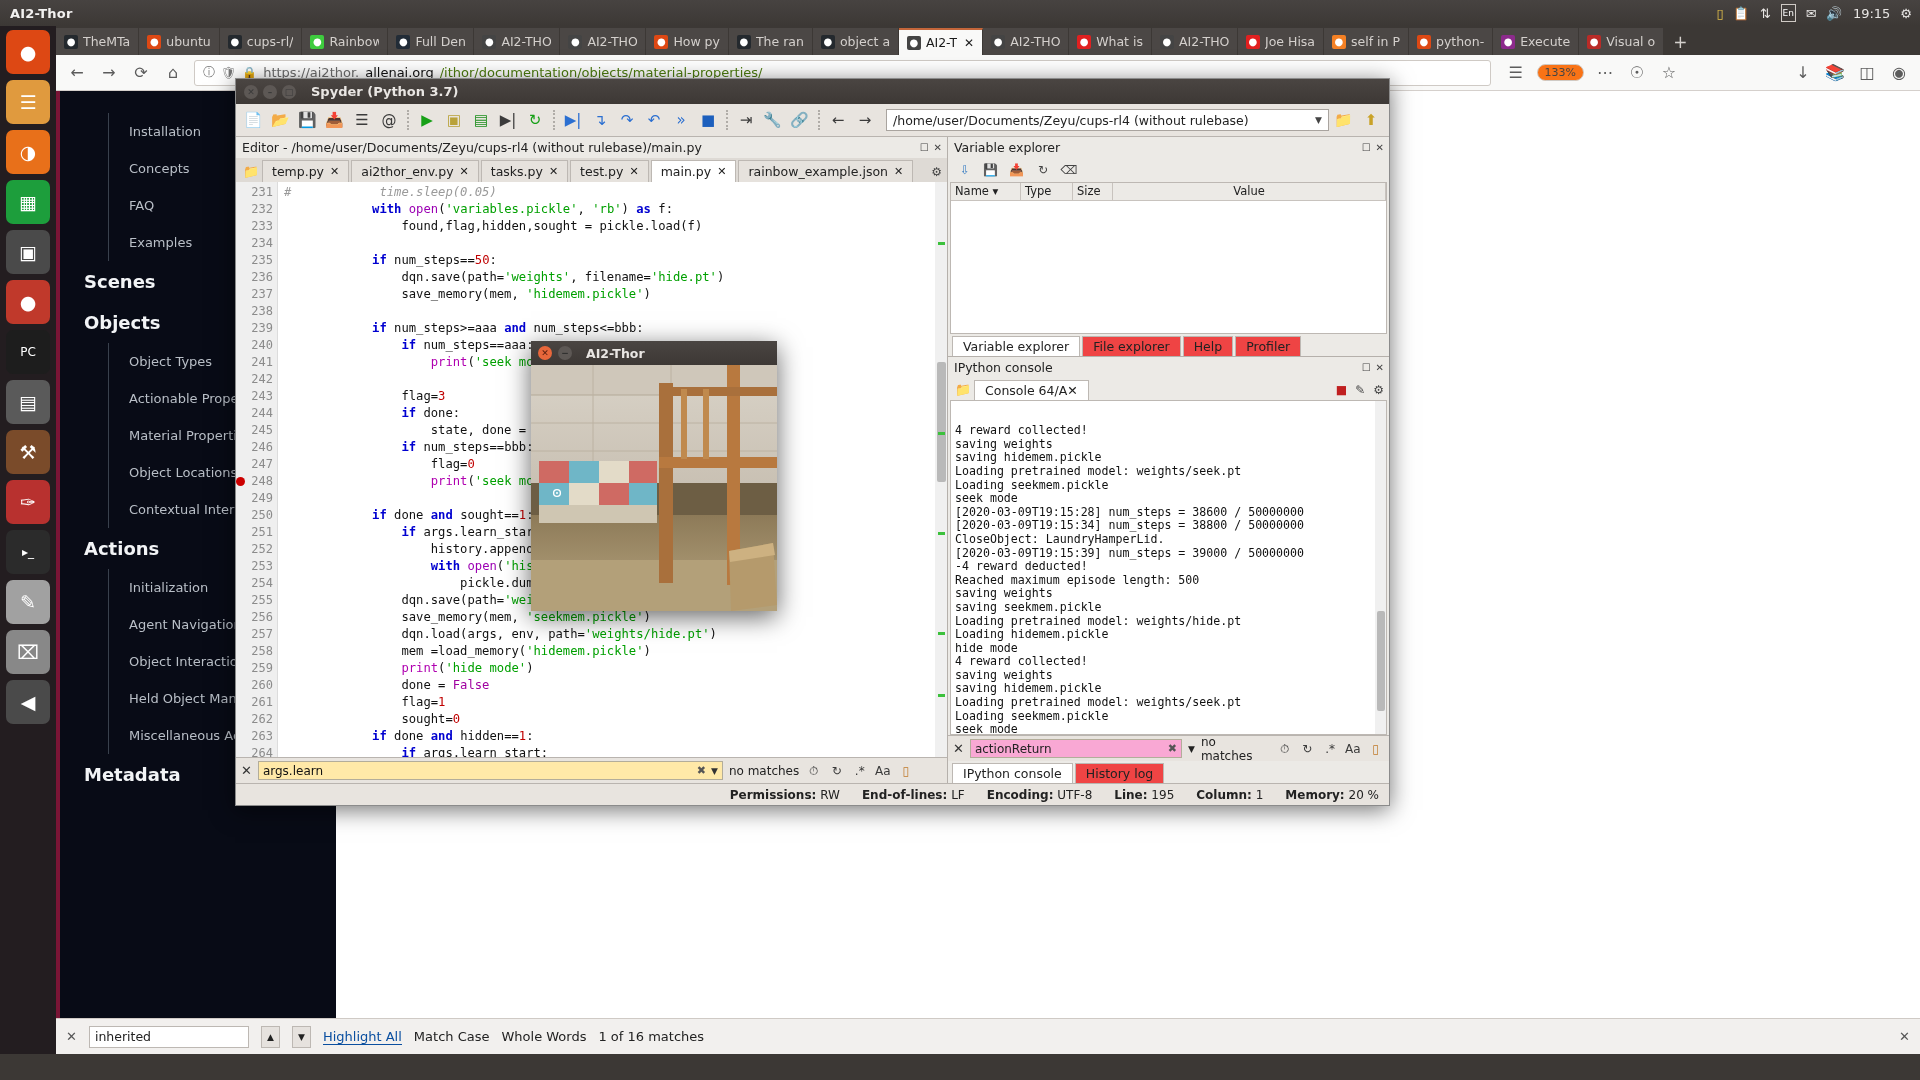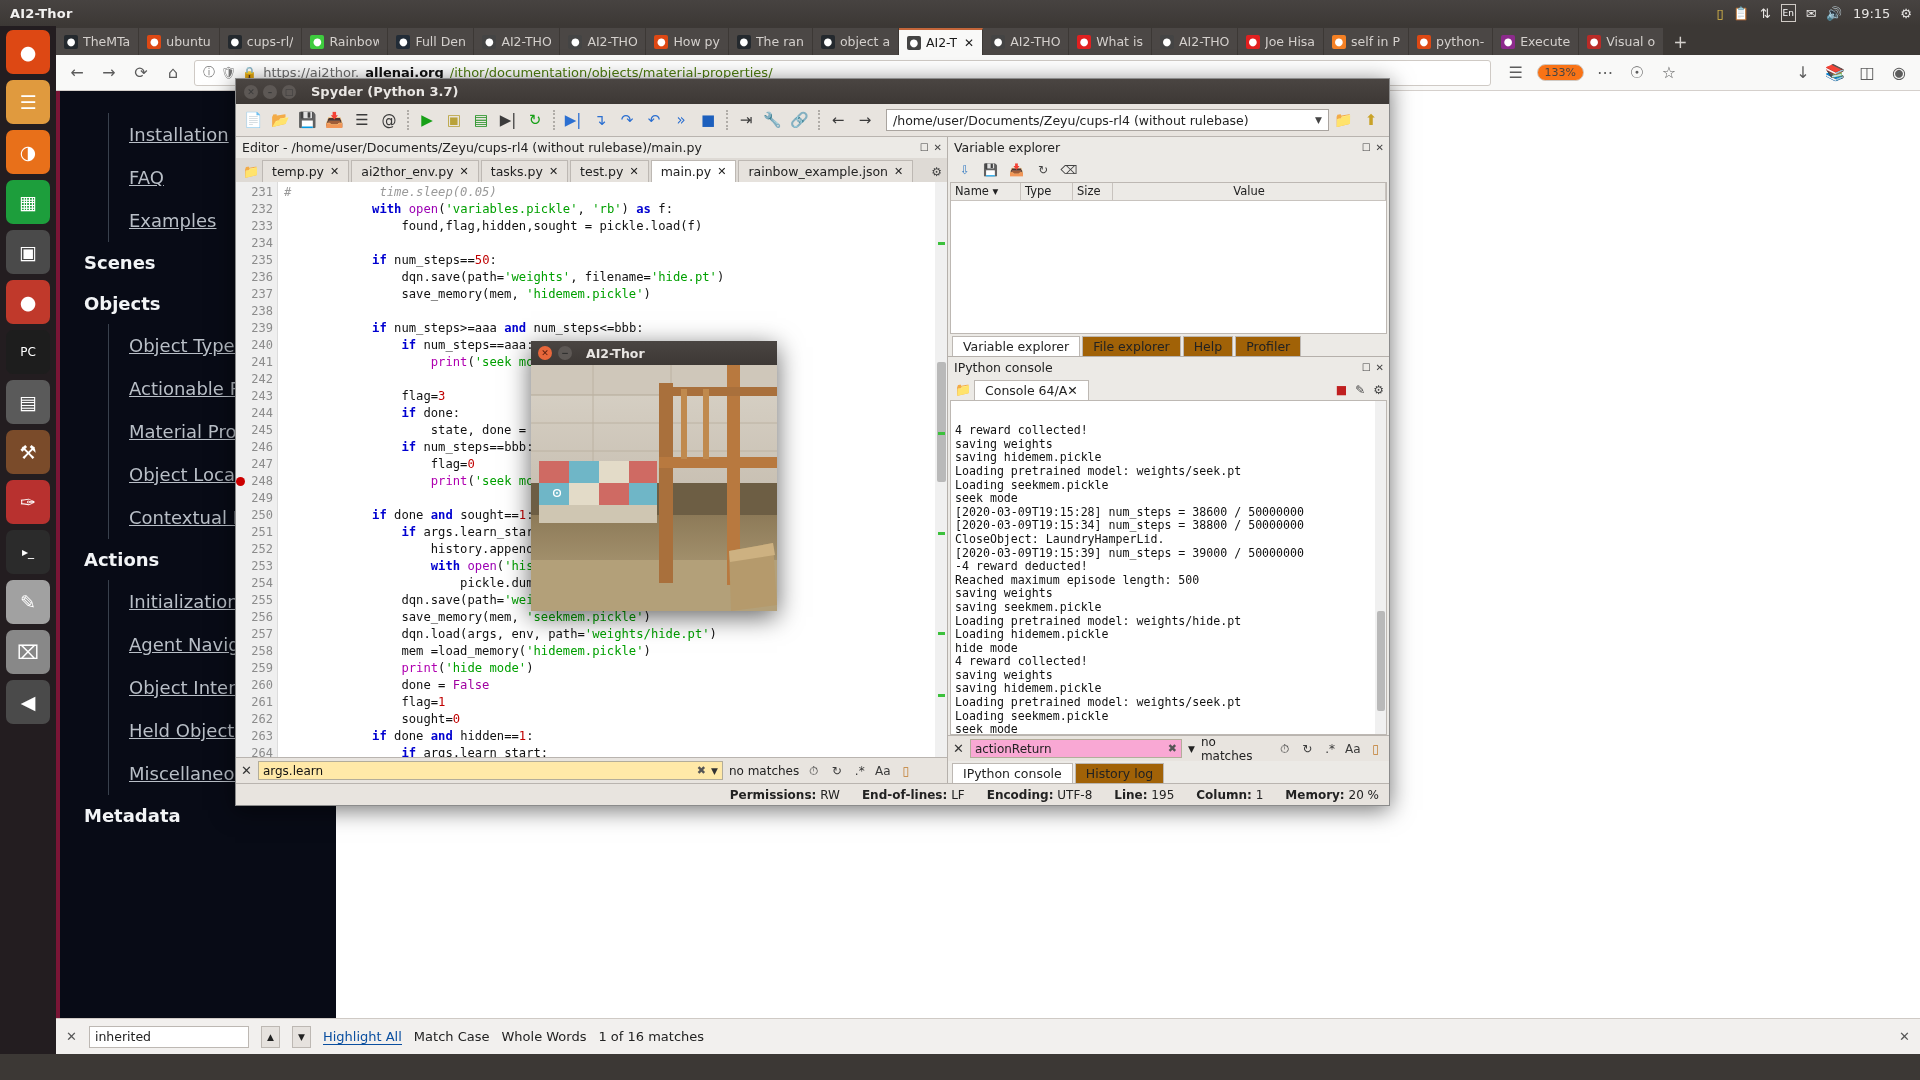--- a/index.html
+++ b/index.html
@@ -57,31 +57,31 @@
     gap: 10px; padding: 0 10px; border-bottom: 1px solid #d5d0cc;
   }
   .nav-btn { width: 22px; height: 22px; display: flex; align-items: center; justify-content: center;
              color: #5c5c5c; font-size: 16px; }
   #urlbar {
     flex: 1; height: 26px; background: #fff; border: 1px solid #cfcac5; border-radius: 3px;
     display: flex; align-items: center; gap: 6px; padding: 0 8px; font-size: 13px; color: #6c6c6c;
     margin-right: 4px;
   }
   #urlbar .lock { color: #2aa52a; font-size: 12px; }
-  .url-strong { color: #111; font-weight: bold; }
+  .url-strong { color: #111; font-weight: normal; }
   .url-dim { color: #4d7c0f; }
   #zoomchip { border: 1px solid #cfcac5; border-radius: 10px; font-size: 11px; padding: 1px 7px; color: #444; background:#f97316;}
   #ff-content { flex: 1; background: #050a14; position: relative; overflow: hidden; display:flex;}
   #doc-sidebar {
     width: 280px; background: #080b16; color: #cfd2d6; padding: 22px 0 0 0;
     border-left: 4px solid #7a1536; position: relative;
   }
   .nav-group { font-size: 18px; font-weight: bold; color: #f2f4f6; padding: 10px 0 10px 24px; }
   .nav-sub { border-left: 1px solid #39414d; margin-left: 48px; }
-  .nav-item { font-size: 18px; color: #b9bfc7; padding: 11px 0 11px 20px; white-space: nowrap; text-decoration: underline; }
+  .nav-item { font-size: 13px; color: #b9bfc7; padding: 11px 0 11px 20px; white-space: nowrap; }
   #doc-body { flex:1; background: #ffffff; position: relative; color:#222; padding: 40px 60px;}
   .doc-right-txt { position:absolute; font-size: 15px; color:#333; white-space:nowrap;}
   
   #spyder {
     position: absolute; left: 235px; top: 78px; width: 1155px; height: 728px;
     background: #d6d2cd; border: 1px solid #8b8b8b;
     display: flex; flex-direction: column; box-shadow: 0 4px 22px rgba(0,0,0,.55);
     font-family: "DejaVu Sans", "Liberation Sans", sans-serif;
   }
   #sp-titlebar {
@@ -148,21 +148,21 @@
   #right-col { flex: 1; display: flex; flex-direction: column; min-width:0; background:#eceae6;}
   #var-pane { height: 220px; display:flex; flex-direction:column; border-bottom:1px solid #b5b0ab;}
   #var-toolbar { height:24px; display:flex; align-items:center; gap:8px; padding:0 8px; background:#eceae6;}
   .vt { width:18px;height:18px;display:flex;align-items:center;justify-content:center;font-size:12px;color:#444;}
   #var-table { flex:1; background:#fff; border:1px solid #bdb8b3; margin: 0 2px; display:flex; flex-direction:column;}
   #var-head { height:18px; display:flex; background:#eceae6; border-bottom:1px solid #c8c3be; font-size:11.5px; color:#222;}
   #var-head div { border-right:1px solid #c8c3be; padding:1px 4px; white-space:nowrap;}
   #var-body { flex:1; background:#fff;}
   .tabstrip { height:22px; display:flex; align-items:flex-end; padding-left:4px; background:#eceae6;}
   .stab { height:20px; display:flex;align-items:center; padding:0 10px; font-size:12.5px; color:#222;
-          background:#a16207; border:1px solid #bdb8b3; border-bottom:none; margin-right:2px; white-space:nowrap;}
+          background:#ef4444; border:1px solid #bdb8b3; border-bottom:none; margin-right:2px; white-space:nowrap;}
   .stab.active { background:#fff; }
   #console-pane { flex:1; display:flex; flex-direction:column; min-height:0;}
   #console-out {
     flex:1; background:#fff; border:1px solid #bdb8b3; margin:0 2px; overflow:hidden;
     font-family: "DejaVu Sans Mono", monospace; font-size: 11.6px; line-height: 13.6px; color:#111;
     padding: 2px 4px; white-space: pre; position:relative;
   }
   #console-scroll { position:absolute; right:0; top:0; width:11px; height:100%; background:#f0f0f0;}
   #console-scroll .thumb { position:absolute; right:1px; width:8px; background:#b9b9b9; border-radius:2px;}
   #console-find {
@@ -355,20 +355,21 @@
     <div class="nav-btn">↓</div>
     <div class="nav-btn">📚</div>
     <div class="nav-btn">◫</div>
     <div class="nav-btn">◉</div>
   </div>
 
   <div id="ff-content">
     <div id="doc-sidebar">
         <div class="nav-sub">
           <div class="nav-item">Installation</div>
+          <div class="nav-item">Concepts</div>
           <div class="nav-item">FAQ</div>
           <div class="nav-item">Examples</div>
         </div>
         <div class="nav-group">Scenes</div>
         <div class="nav-group">Objects</div>
         <div class="nav-sub">
           <div class="nav-item">Object Types</div>
           <div class="nav-item">Actionable Properties</div>
           <div class="nav-item">Material Properties</div>
           <div class="nav-item">Object Locations</div>

